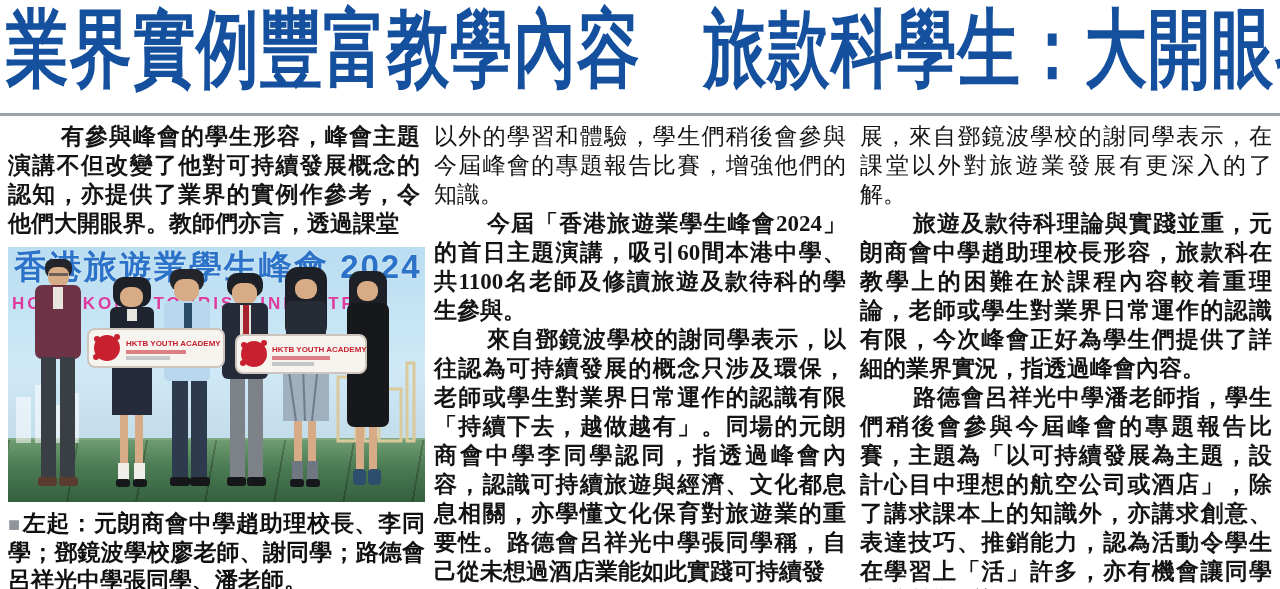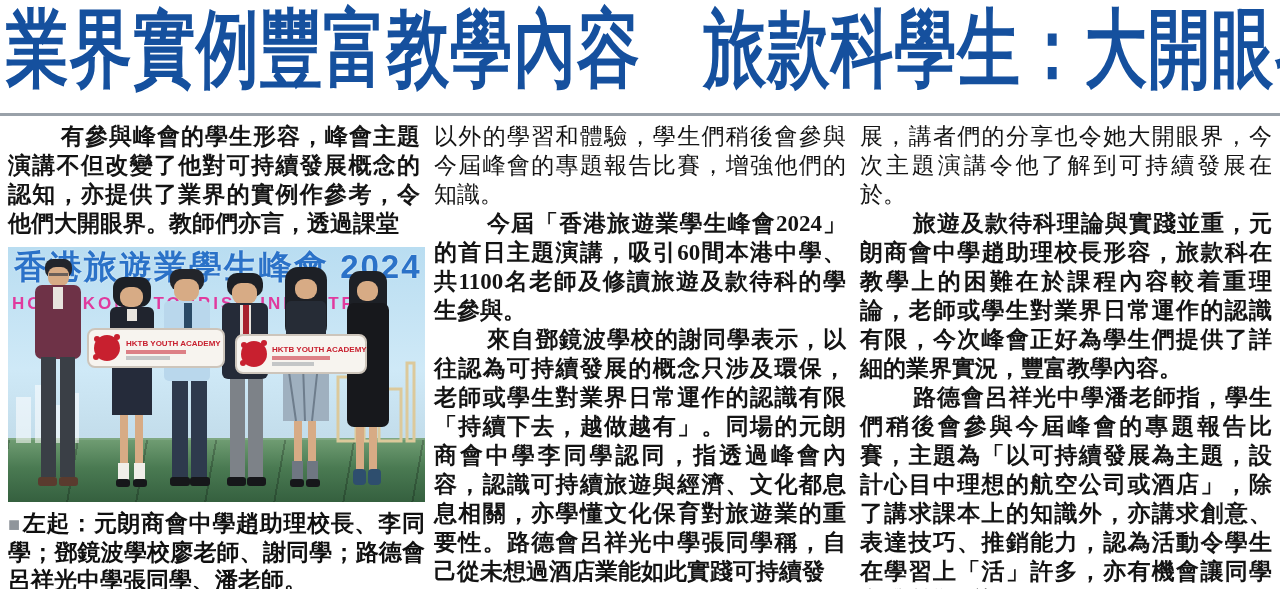--- a/index.html
+++ b/index.html
@@ -193,18 +193,18 @@
     </div>
   </div>
 
   <div class="col">
     <p>以外的學習和體驗，學生們稍後會參與今屆峰會的專題報告比賽，增強他們的知識。</p>
     <p class="indent">今屆「香港旅遊業學生峰會2024」的首日主題演講，吸引60間本港中學、共1100名老師及修讀旅遊及款待科的學生參與。</p>
     <p class="indent">來自鄧鏡波學校的謝同學表示，以往認為可持續發展的概念只涉及環保，老師或學生對業界日常運作的認識有限「持續下去，越做越有」。同場的元朗商會中學李同學認同，指透過峰會內容，認識可持續旅遊與經濟、文化都息息相關，亦學懂文化保育對旅遊業的重要性。路德會呂祥光中學張同學稱，自己從未想過酒店業能如此實踐可持續發</p>
   </div>
 
   <div class="col">
-    <p>展，講者們的分享也令她大開眼界，今次主題演講令他了解到可持續發展在於。</p>
-    <p class="indent">旅遊及款待科理論與實踐並重，元朗商會中學趙助理校長形容，旅款科在教學上的困難在於課程內容較着重理論，老師或學生對業界日常運作的認識有限，今次峰會正好為學生們提供了詳細的業界實況，豐富教學內容。</p>
+    <p>展，來自鄧鏡波學校的謝同學表示，在課堂以外對旅遊業發展有更深入的了解。</p>
+    <p class="indent">旅遊及款待科理論與實踐並重，元朗商會中學趙助理校長形容，旅款科在教學上的困難在於課程內容較着重理論，老師或學生對業界日常運作的認識有限，今次峰會正好為學生們提供了詳細的業界實況，指透過峰會內容。</p>
     <p class="indent">路德會呂祥光中學潘老師指，學生們稍後會參與今屆峰會的專題報告比賽，主題為「以可持續發展為主題，設計心目中理想的航空公司或酒店」，除了講求課本上的知識外，亦講求創意、表達技巧、推銷能力，認為活動令學生在學習上「活」許多，亦有機會讓同學實踐所學知識。</p>
   </div>
 
 </div>
 
 </body></html>

